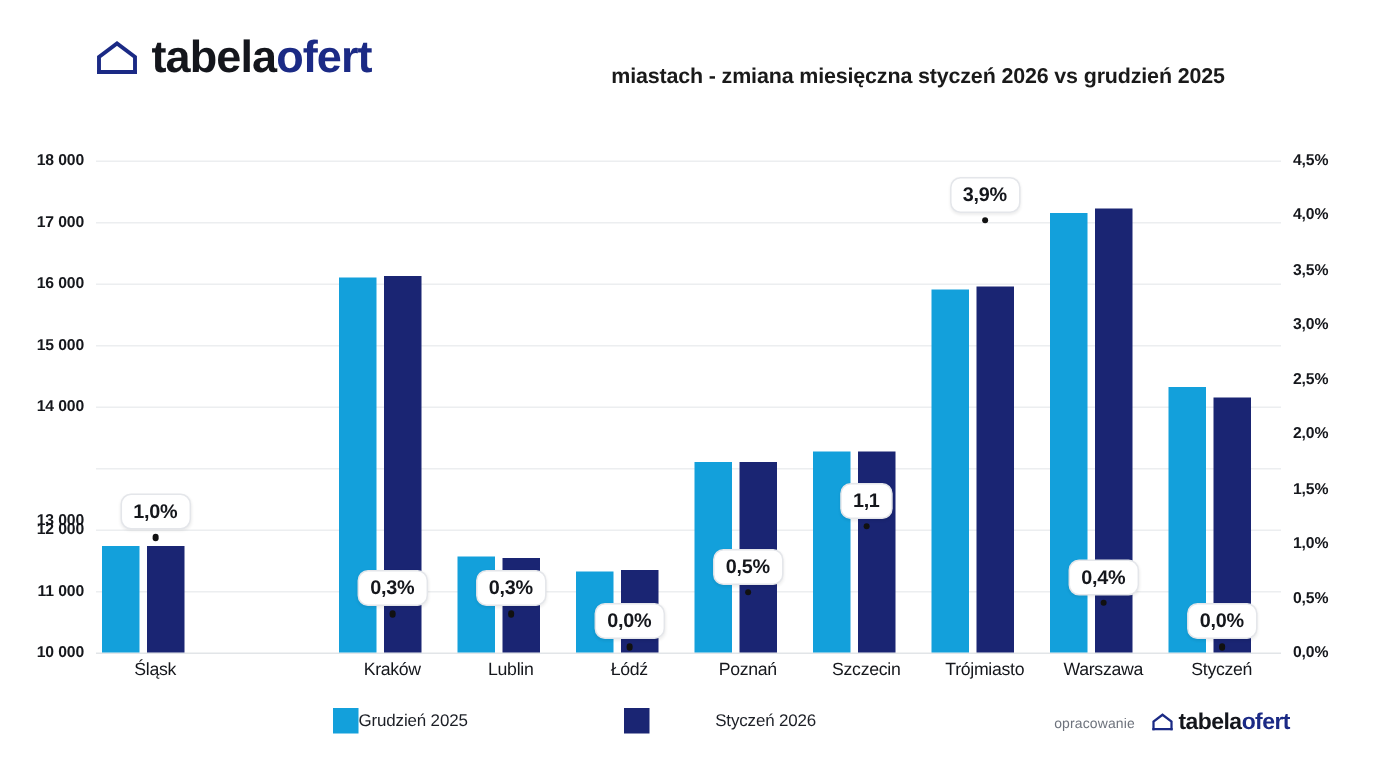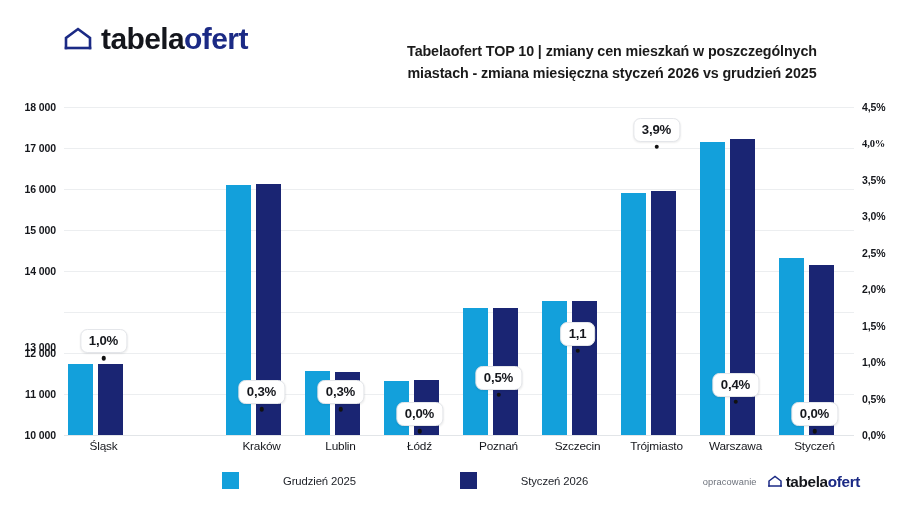--- a/index.html
+++ b/index.html
@@ -76,21 +76,20 @@
 
   <div id="brand">
     <svg id="brand-house" viewBox="0 0 28 26">
       <path d="M2 22 L2 12 L14 3 L26 12 L26 22" fill="none" stroke="#1b2a85" stroke-width="2.6" stroke-linecap="square" stroke-linejoin="miter"></path>
       <path d="M2 22 L26 22" fill="none" stroke="#1b2a85" stroke-width="2.6" stroke-linecap="square"></path>
     </svg>
     <div id="brand-word"><span class="b1">tabela</span><span class="b2">ofert</span></div>
   </div>
 
   <div id="chart-title">
-    <div>Tabelaofert TOP 10 | zmiany cen mieszkań w poszczególnych</div>
     <div>miastach - zmiana miesięczna styczeń 2026 vs grudzień 2025</div>
   </div>
 </div>
 
 <div id="yaxis-left">
     <div class="ytick" style="top: 328px;">10 000</div>
     <div class="ytick" style="top: 287px;">11 000</div>
     <div class="ytick" style="top: 246px;">12 000</div>
     <div class="ytick" style="top: 205px; margin-top: 35px;">13 000</div>
     <div class="ytick" style="top: 164px;">14 000</div>
@@ -101,21 +100,21 @@
   </div>
 <div id="yaxis-right">
     <div class="ytick" style="top: 328px;">0,0%</div>
     <div class="ytick" style="top: 291.556px;">0,5%</div>
     <div class="ytick" style="top: 255.111px;">1,0%</div>
     <div class="ytick" style="top: 218.667px;">1,5%</div>
     <div class="ytick" style="top: 182.222px;">2,0%</div>
     <div class="ytick" style="top: 145.778px;">2,5%</div>
     <div class="ytick" style="top: 109.333px;">3,0%</div>
     <div class="ytick" style="top: 72.8889px;">3,5%</div>
-    <div class="ytick" style="top: 36.4444px; font-family: Liberation Serif, serif;">4,0%</div>
+    <div class="ytick" style="top: 36.4444px;">4,0%</div>
     <div class="ytick" style="top: 0px;">4,5%</div>
   </div>
 
 <div id="plot">
     <div class="gridline base" style="top: 328px;"></div>
     <div class="gridline" style="top: 287px;"></div>
     <div class="gridline" style="top: 246px;"></div>
     <div class="gridline" style="top: 205px;"></div>
     <div class="gridline" style="top: 164px;"></div>
     <div class="gridline" style="top: 123px;"></div>
@@ -201,21 +200,21 @@
         <div class="pct-dot"></div>
         <div class="pct-box">0,0%</div>
       </div>
       <div class="xlabel">Styczeń</div>
     </div>
   </div>
 
 <div id="legend">
     <div class="legend-item" style="margin-left: 0px;">
       <span class="legend-swatch" style="background: rgb(19, 160, 219);"></span>
-      <span class="legend-label" style="margin-left: 44px;">Grudzień  2025</span>
+      <span class="legend-label" style="">Grudzień  2025</span>
     </div>
     <div class="legend-item" style="margin-left: 104px;">
       <span class="legend-swatch" style="background: rgb(26, 37, 115);"></span>
       <span class="legend-label" style="margin-left: 44px;">Styczeń 2026</span>
     </div>
   </div>
 
 <div id="credit">
   <span id="credit-word">opracowanie</span>
   <span id="credit-brand">

